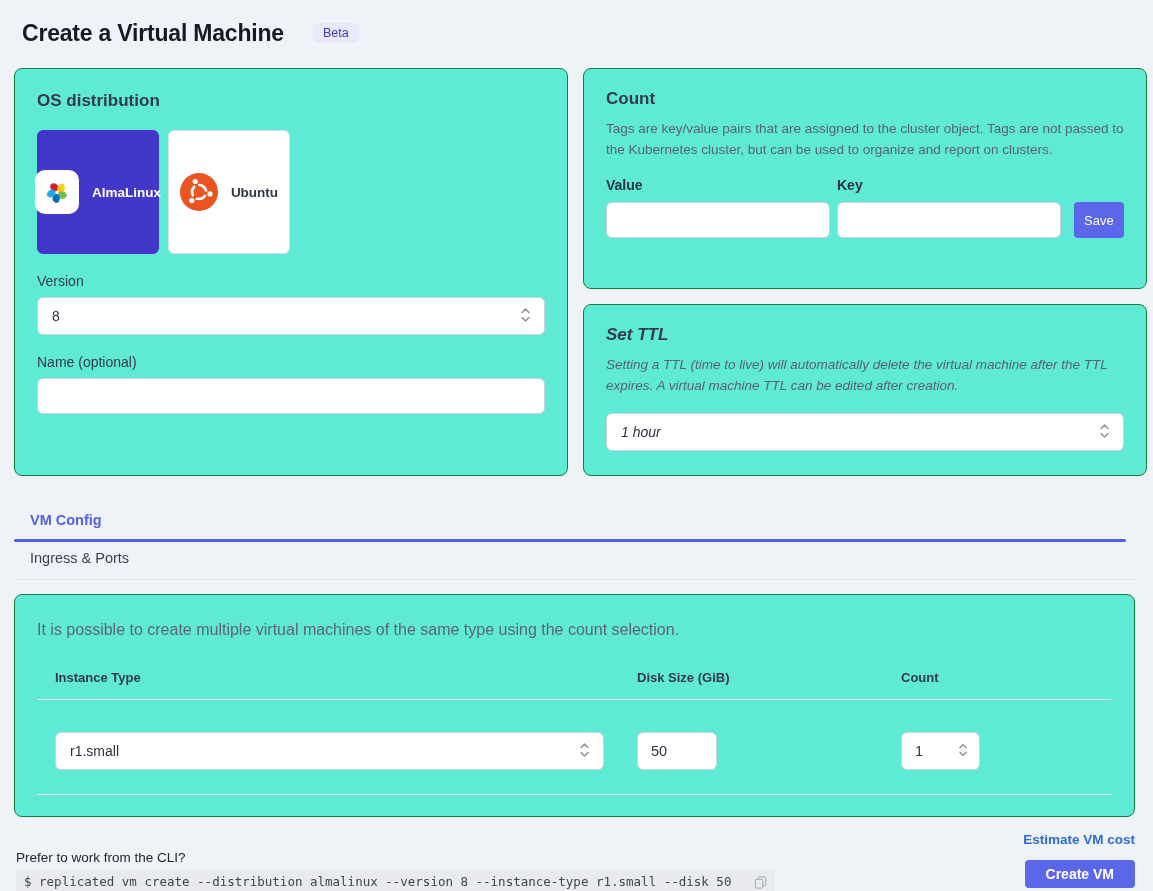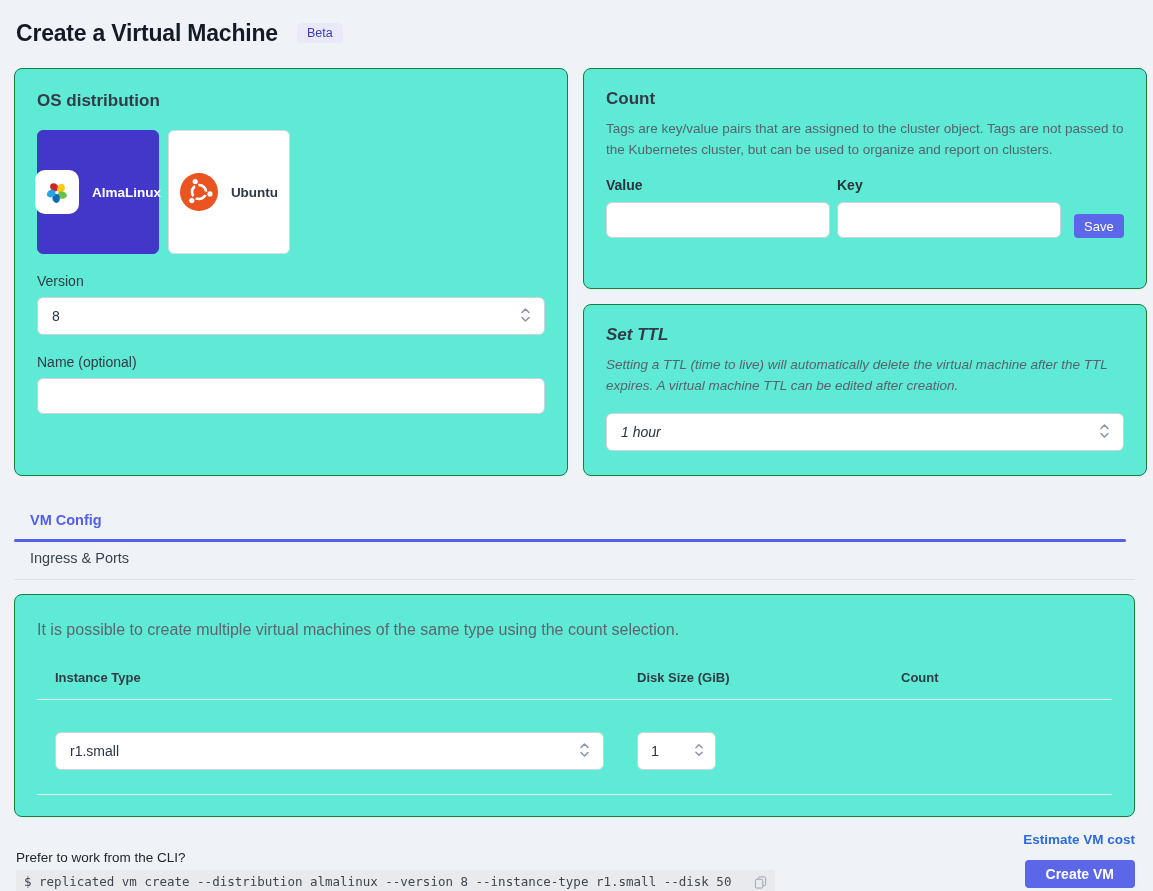--- a/index.html
+++ b/index.html
@@ -7,21 +7,21 @@
   body {
     width: 1153px; height: 891px;
     background: #eff2f7;
     font-family: "Liberation Sans", sans-serif;
     color: #2e3643;
     overflow: hidden;
   }
   .page { padding: 12px 18px 0 14px; }
 
   
-  .hdr { display: flex; align-items: center; gap: 19px; height: 42px; margin-left: 2px; }
+  .hdr { display: flex; align-items: center; gap: 29px; height: 42px; margin-left: 8px; }
   .hdr h1 { margin: 0; font-size: 23px; font-weight: 700; color: #141a26; letter-spacing: -0.2px; }
   .beta-badge {
     background: #e9e9fb; color: #3c3cae; font-size: 12.5px;
     padding: 4px 10px; border-radius: 5px; line-height: 1;
   }
 
   
   .card {
     background: #5eead4; border: 1px solid #15803d; border-radius: 8px;
     box-shadow: 0 1px 2px rgba(16,24,40,.04);
@@ -61,21 +61,21 @@
 
   
   .kv-row { display: flex; align-items: flex-end; gap: 7px; margin-top: 17px; }
   .kv-field { display: flex; flex-direction: column; }
   .kv-field label { font-size: 14px; font-weight: 700; color: #2c3440; margin-bottom: 9px; }
   .kv-field input { width: 224px; height: 36px; border: 1px solid #ccd2db; border-radius: 6px; padding: 0 12px; font-size: 14px; font-family: inherit; }
   .btn {
     background: #5b67e8; color: #fff; border: none; border-radius: 4px;
     font-family: inherit; font-size: 13px; cursor: pointer;
   }
-  .save-btn { height: 24px; padding: 0 10px; margin-left: 6px; }
+  .save-btn { height: 36px; padding: 0 10px; margin-left: 6px; }
 
   .ttl-card .select { margin-top: 17px; }
 
   
   .tabs { display: flex; margin-top: 27px; border-bottom: 1px solid #dde1e8; flex-direction: column; }
   .tab {
     position: relative; padding: 9px 16px 13px; font-size: 14.5px;
     color: #3a4350; cursor: pointer; margin-right: 9px;
   }
   .tab.active { color: #5560e8; font-weight: 700; }
@@ -234,20 +234,23 @@
     <div class="grid trow">
       <div class="select instance-select">
         <span>r1.small</span>
         <span class="chev">
           <svg width="11" height="18" viewBox="0 0 11 18" fill="none">
             <path d="M2 6.5L5.5 3L9 6.5" stroke="#8a93a2" stroke-width="1.5" stroke-linecap="round" stroke-linejoin="round"></path>
             <path d="M2 11.5L5.5 15L9 11.5" stroke="#8a93a2" stroke-width="1.5" stroke-linecap="round" stroke-linejoin="round"></path>
           </svg>
         </span>
       </div>
+      <div>
+        <input class="disk-input" value="50" style="">
+      </div>
       <div class="stepper">
         <span>1</span>
         <span class="chev">
           <svg width="10" height="16" viewBox="0 0 11 18" fill="none">
             <path d="M2 6.5L5.5 3L9 6.5" stroke="#8a93a2" stroke-width="1.6" stroke-linecap="round" stroke-linejoin="round"></path>
             <path d="M2 11.5L5.5 15L9 11.5" stroke="#8a93a2" stroke-width="1.6" stroke-linecap="round" stroke-linejoin="round"></path>
           </svg>
         </span>
       </div>
     </div>

